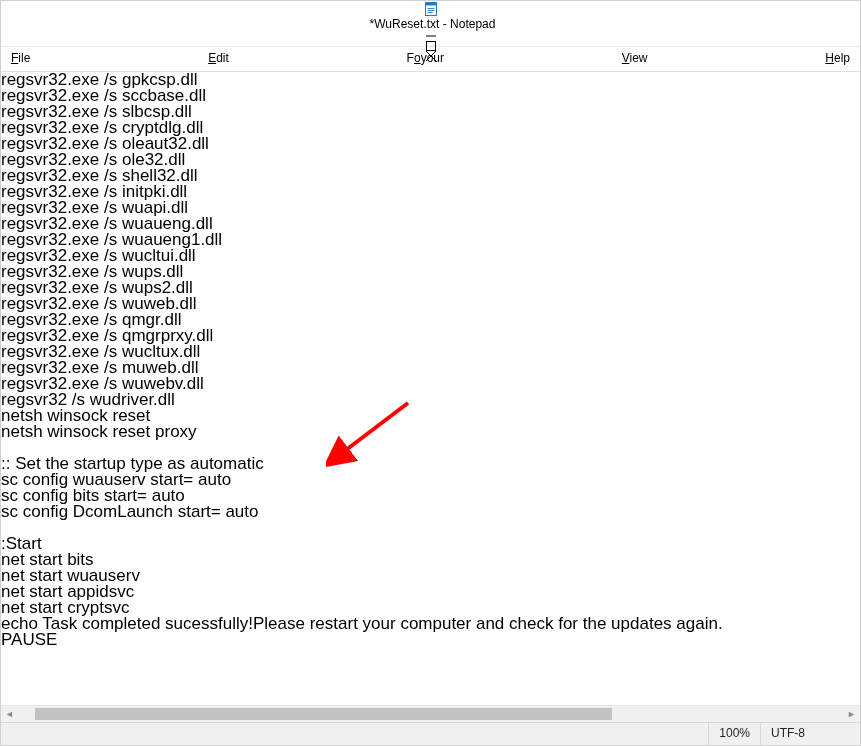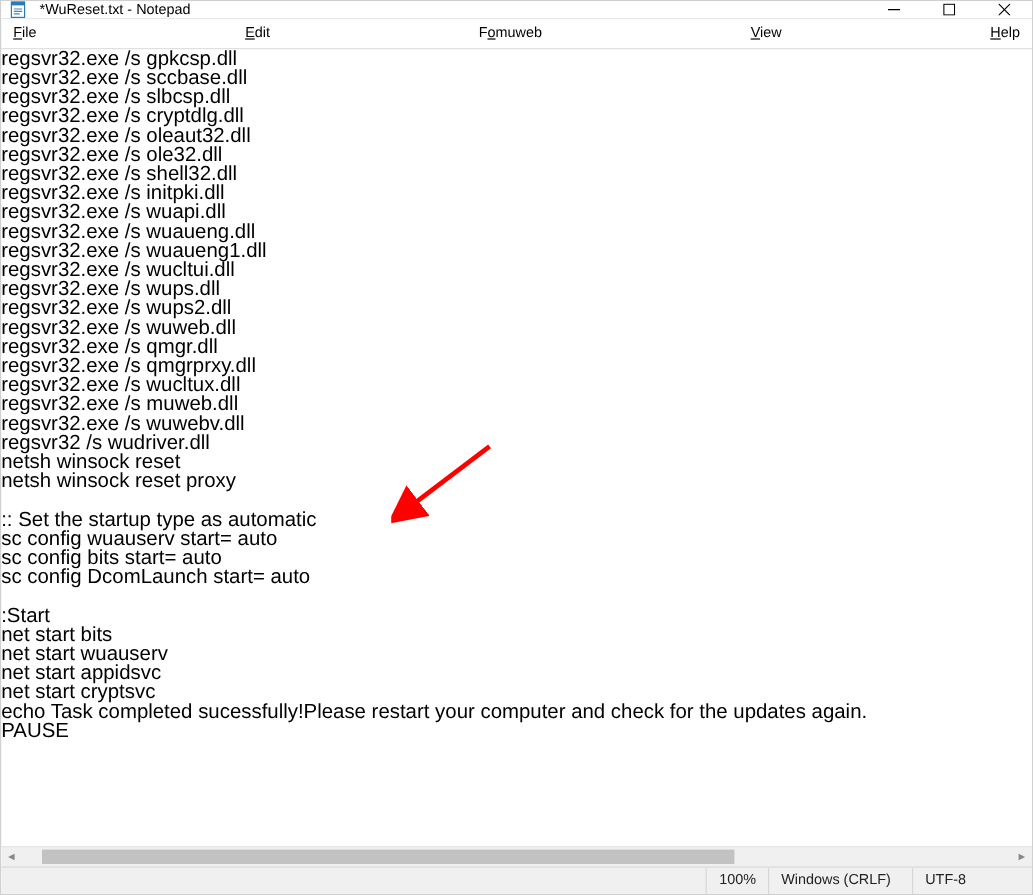--- a/index.html
+++ b/index.html
@@ -1,19 +1,19 @@
 <!DOCTYPE html>
 <html><head>
 <meta charset="utf-8">
 <style>
   * { box-sizing: border-box; }
   html, body { margin: 0; padding: 0; font-family: "Segoe UI", Tahoma, sans-serif; }
   body { width: 861px; height: 746px; background: #fff; display: flex; flex-direction: column; border: 1px solid #d0d0d0; }
 
-  .titlebar { display: flex; align-items: center; height: 15px; background: #fff; border-bottom: 1px solid #e8e8e8; }
+  .titlebar { display: flex; align-items: center; height: 46px; background: #fff; border-bottom: 1px solid #e8e8e8; flex-direction: column; }
   .titlebar .icon-wrap { width: 28px; display:flex; justify-content:center; align-items:center; }
   .titlebar .title { font-size: 12px; color: #000; flex: 0 0 auto; padding-left: 4px; }
   .titlebar .spacer { flex: 1 1 auto; }
   .winbtn { width: 46px; height: 30px; display:flex; align-items:center; justify-content:center; font-size:10px; color:#000; }
   .winbtn svg { stroke:#000; }
 
   .menubar { display:flex; gap: 4px; padding: 2px 6px 4px 6px; font-size: 12px; justify-content: space-between; }
   .menuitem { padding: 2px 4px; text-decoration: underline; text-decoration-color: rgba(0,0,0,0); cursor:default; }
   .menuitem .ul { text-decoration: underline; }
 
@@ -68,21 +68,21 @@
     <svg width="10" height="10" viewBox="0 0 10 10">
         <line x1="0" y1="0" x2="10" y2="10" stroke-width="1"></line>
         <line x1="10" y1="0" x2="0" y2="10" stroke-width="1"></line>
       </svg>
   </div>
 </div>
 
 <div class="menubar">
   <div class="menuitem"><span class="ul">F</span><span id="mf">ile</span></div>
   <div class="menuitem"><span class="ul">E</span><span id="me">dit</span></div>
-  <div class="menuitem">F<span class="ul">o</span><span id="mo">muweb</span></div>
+  <div class="menuitem">F<span class="ul">o</span><span id="mo">your</span></div>
   <div class="menuitem"><span class="ul">V</span><span id="mv">iew</span></div>
   <div class="menuitem"><span class="ul">H</span><span id="mh">elp</span></div>
 </div>
 
 <div class="textarea-wrap">
   <div class="textarea">regsvr32.exe /s gpkcsp.dll
 regsvr32.exe /s sccbase.dll
 regsvr32.exe /s slbcsp.dll
 regsvr32.exe /s cryptdlg.dll
 regsvr32.exe /s oleaut32.dll
@@ -131,15 +131,14 @@
   <div class="arrowbtn">◄</div>
   <div class="track">
     <div class="thumb"></div>
   </div>
   <div class="arrowbtn">►</div>
 </div>
 
 <div class="statusbar">
   <div class="filler"></div>
   <div class="cell" style="min-width:50px;">100%</div>
-  <div class="cell" style="min-width:120px;">Windows (CRLF)</div>
   <div class="cell" style="min-width:100px;">UTF-8</div>
 </div>
 
 </body></html>

